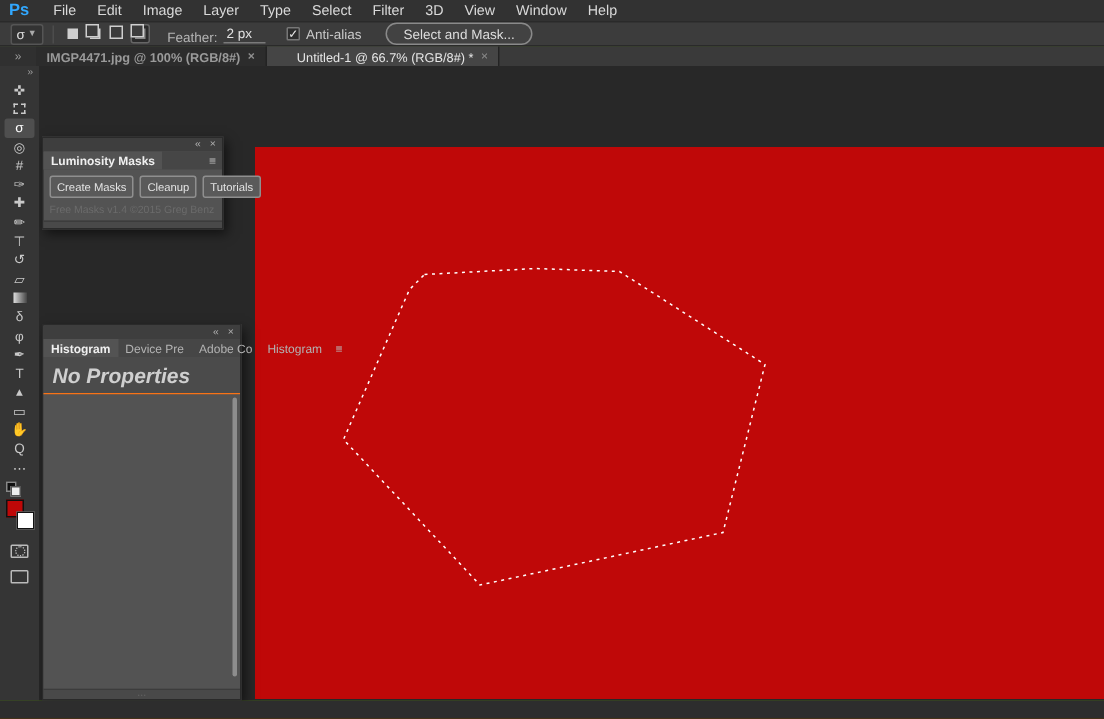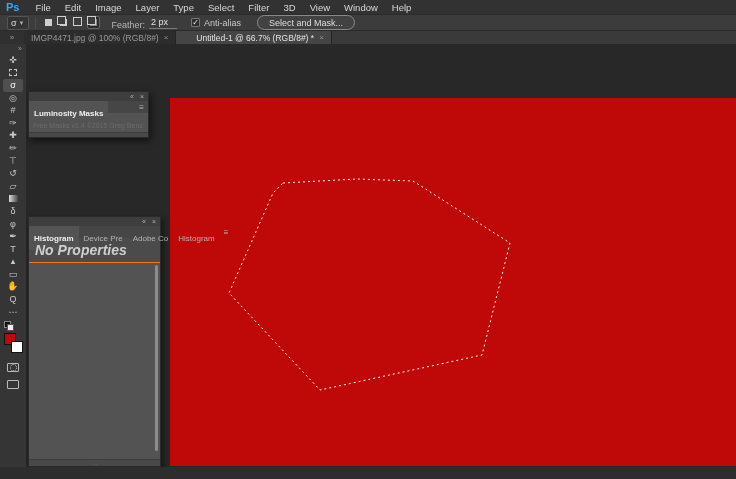--- a/index.html
+++ b/index.html
@@ -39,21 +39,21 @@
     margin:0 4px 0 14px; }
   .obar-check-label { color:#c9c9c9; }
   .sam-btn { margin-left:16px; padding:1.5px 11px; border:1px solid #8a8a8a; border-radius:8px;
     color:#dedede; background:#424242; font-size:9px; cursor:default; }
   
   .tabbar { position:absolute; left:0; top:31px; width:736px; height:13px;
     background:#3a3a3a; display:flex; align-items:stretch; z-index:30; }
   .tab-overflow { width:24px; color:#9a9a9a; font-size:8px; display:flex; align-items:center;
     justify-content:center; background:#303030; }
   .doc-tab { display:flex; align-items:center; gap:5px; padding:0 7px; font-size:8.5px;
-    color:#9a9a9a; background:#2c2c2c; border-right:1px solid #232323; cursor:default; white-space:nowrap; }
+    color:#9a9a9a; background:#2c2c2c; border-right:1px solid #232323; cursor:default; white-space:nowrap;font-weight:bold; }
   .doc-tab.active { background:#454545; color:#e6e6e6; font-weight:normal;padding-left:20px; }
   .tab-close { font-size:8px; color:#8f8f8f; }
   
   .toolscol { position:absolute; left:0; top:44px; width:26px; height:423px;
     background:#353535; z-index:20; display:flex; flex-direction:column; align-items:center; }
   .tools-collapse { align-self:flex-end; color:#9a9a9a; font-size:7px; padding:1px 4px 2px 0; }
   .tool { width:20px; height:12.6px; display:flex; align-items:center; justify-content:center;
     color:#c9c9c9; font-size:9px; line-height:1; border-radius:2px; cursor:default; }
   .tool.active { background:#4f4f4f; color:#fff; }
   .box-dashed { width:8px; height:7px; border:1px dashed #c9c9c9; }
@@ -73,21 +73,21 @@
   .canvas { position:absolute; left:170px; top:98px; width:566px; height:368px; z-index:2; }
   .canvas svg { display:block; }
   .bottomstrip { position:absolute; left:0; top:467px; width:736px; height:12px; background:#2d2d2d; z-index:25; }
   
   .panel { position:absolute; z-index:10; box-shadow:2px 3px 7px rgba(0,0,0,.55);
     background:#535353; border:1px solid #2a2a2a; }
   .panel-head { height:9px; background:#3e3e3e; display:flex; align-items:center;
     justify-content:flex-end; gap:6px; padding:0 4px; }
   .panel-head .ph-ic { color:#b0b0b0; font-size:7px; line-height:1; cursor:default; }
   .panel-tabs { height:12px; background:#464646; display:flex; align-items:stretch; font-size:8px; }
-  .panel-tab { display:flex; align-items:center; padding:12px 5px; color:#b3b3b3; white-space:nowrap; cursor:default; }
+  .panel-tab { display:flex; align-items:center; padding:0 5px; color:#b3b3b3; white-space:nowrap; cursor:default; }
   .panel-tab.active { background:#535353; color:#f0f0f0; font-weight:bold; }
   .panel-menu { margin-left:auto; color:#b9b9b9; font-size:8px; display:flex; align-items:center; padding:0 4px; }
   .lum-body { padding:4px 4px 3px 4px; }
   .lum-buttons { display:flex; gap:4px; }
   .lum-btn { border:1px solid #8f8f8f; border-radius:2px; background:#5a5a5a; color:#e4e4e4;
     font-size:7.5px; padding:2px 4px; white-space:nowrap; cursor:default; }
   .lum-caption { margin-top:5px; font-size:7px; color:#6b6b6b; }
   .lum-foot { height:5px; background:#494949; border-top:1px solid #3c3c3c; }
   .props-empty { background:#4b4b4b; border-bottom:1px solid #f97316; color:#cfcfcf;
     font-size:14px; font-weight:bold; padding:4px 6px;font-style:italic; }
@@ -247,20 +247,25 @@
   <div class="panel" style="left:28px; top:91px; width:121px;">
     <div class="panel-head">
       <span class="ph-ic">«</span>
       <span class="ph-ic">×</span>
     </div>
     <div class="panel-tabs">
       <span class="panel-tab active">Luminosity Masks</span>
       <span class="panel-menu">≡</span>
     </div>
     <div class="lum-body">
+      <div class="lum-buttons" id="lum-buttons">
+          <span class="lum-btn">Create Masks</span>
+          <span class="lum-btn">Cleanup</span>
+          <span class="lum-btn">Tutorials</span>
+        </div>
       <div class="lum-caption">Free Masks v1.4 ©2015 Greg Benz</div>
     </div>
     <div class="lum-foot"></div>
   </div>
 
   <div class="panel" style="left:28px; top:216px; width:133px;">
     <div class="panel-head">
       <span class="ph-ic">«</span>
       <span class="ph-ic">×</span>
     </div>

